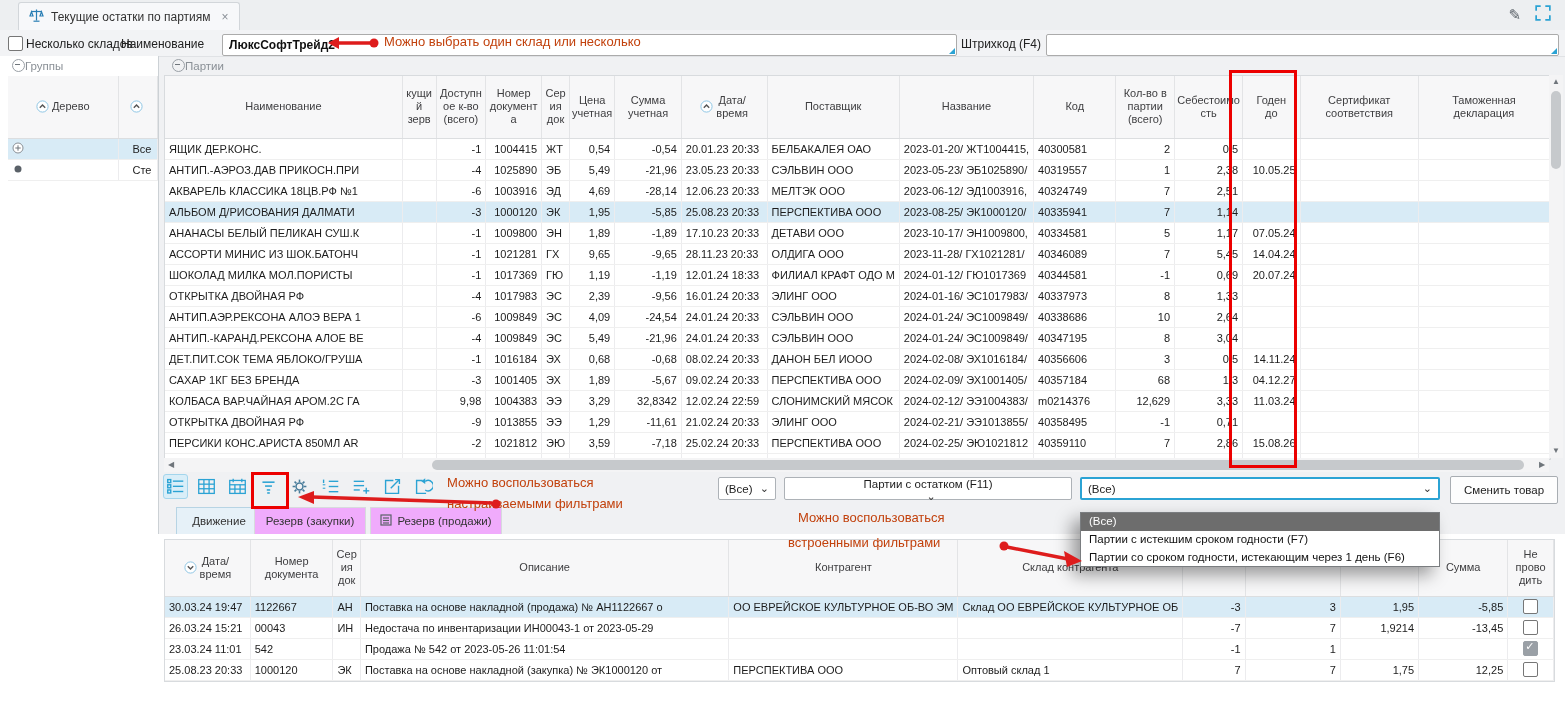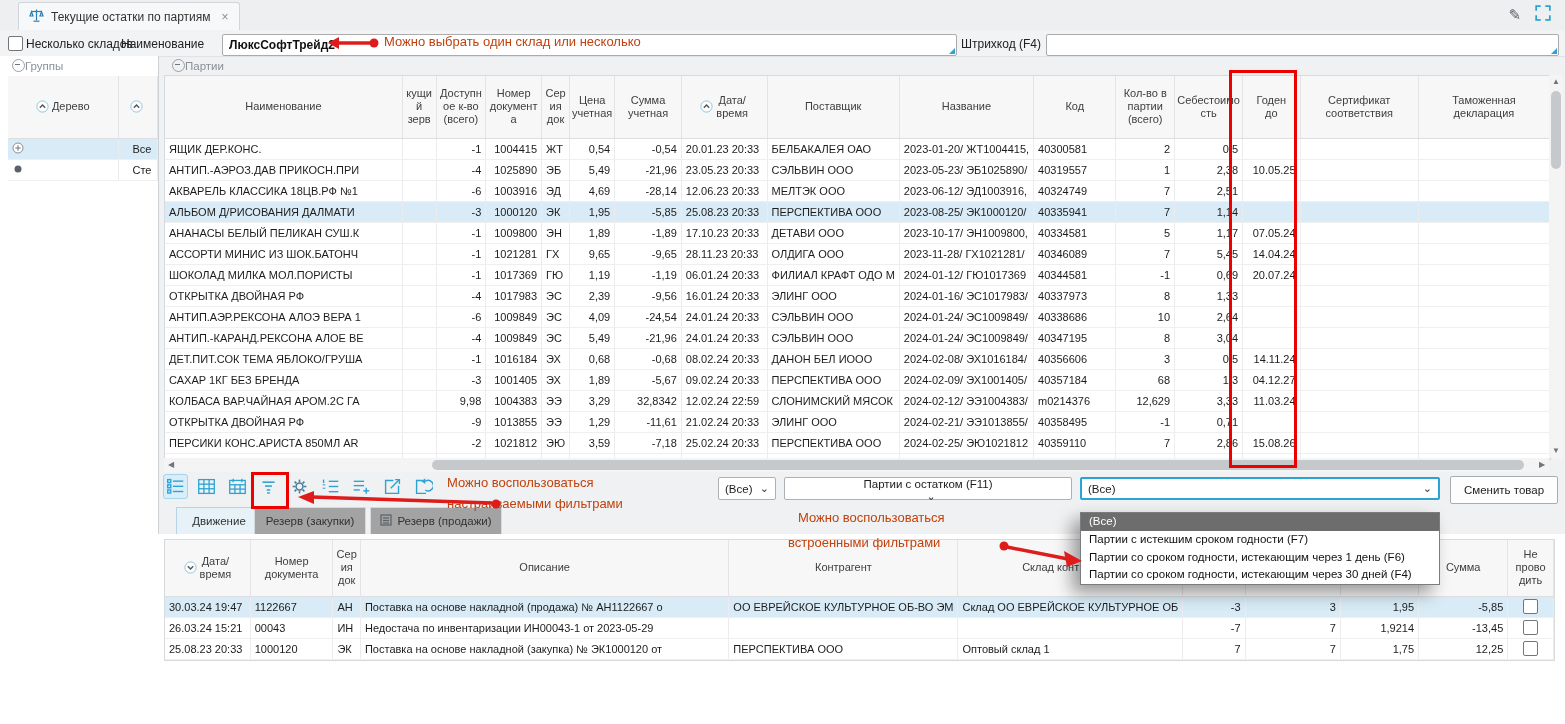--- a/index.html
+++ b/index.html
@@ -58,21 +58,21 @@
   .tbtn{width:25px;height:25px;display:flex;align-items:center;justify-content:center;border-radius:3px;}
   .tbtn.active{background:#d9eef8;border:1px solid #a3d5ec;box-sizing:border-box;}
   .select{position:absolute;height:23px;background:#fff;border:1px solid #adb2b7;border-radius:2px;display:flex;
           align-items:center;justify-content:space-between;font-size:11.5px;padding:0 6px;box-sizing:border-box;z-index:3;}
   .select .chev{color:#333;font-size:11px;margin-left:6px;}
   .select.focused{border:2px solid #2ba3d4;}
   .btn{position:absolute;height:26px;background:#fdfdfd;border:1px solid #a8adb2;border-radius:2px;font-size:11.5px;
        display:flex;align-items:center;justify-content:center;z-index:3;color:#222;}
   
   .btab{position:absolute;top:507px;height:27px;display:flex;align-items:center;justify-content:center;gap:5px;
-        font-size:11.5px;background:#a3a3a3;border:1px solid #d7dadd;border-bottom:none;color:#333;box-sizing:border-box;}
+        font-size:11.5px;background:#f0abfc;border:1px solid #d7dadd;border-bottom:none;color:#333;box-sizing:border-box;}
   .btab.active{background:#e6f1f8;border-color:#b7d4e4;margin-left:12px;}
   
   .dropdown{position:absolute;left:1080px;top:512px;width:358px;background:#fff;border:1px solid #7a7d80;z-index:20;
             box-shadow:-8px 8px 16px rgba(0,0,0,.38);font-size:11.5px;}
   .dropdown .item{height:17.8px;line-height:17.8px;padding:0 8px;white-space:nowrap;overflow:hidden;color:#111;}
   .dropdown .item.sel{background:#6d6d6d;color:#fff;}
   .sorti{flex:0 0 auto;}
 </style>
 </head>
 <body>
@@ -420,21 +420,21 @@
             <td class=""></td>
           </tr>
           <tr>
             <td class="">ШОКОЛАД МИЛКА МОЛ.ПОРИСТЫ</td>
             <td class="r"></td>
             <td class="r">-1</td>
             <td class="r">1017369</td>
             <td class="">ГЮ</td>
             <td class="r">1,19</td>
             <td class="r">-1,19</td>
-            <td class="">06.01.24 20:33</td>
+            <td class="">12.01.24 18:33</td>
             <td class="">ФИЛИАЛ КРАФТ ОДО М</td>
             <td class="">2024-01-12/ ГЮ1017369</td>
             <td class="">40344581</td>
             <td class="r">-1</td>
             <td class="r">0,69</td>
             <td class="r">20.07.24</td>
             <td class=""></td>
             <td class=""></td>
           </tr>
           <tr>
@@ -872,20 +872,33 @@
             <td class="">Недостача по инвентаризации ИН00043-1 от 2023-05-29</td>
             <td class=""></td>
             <td class=""></td>
             <td class="r">-7</td>
             <td class="r">7</td>
             <td class="r">1,9214</td>
             <td class="r">-13,45</td>
             <td class="c"><span class="cbx"></span></td>
           </tr>
           <tr>
+            <td class="">23.03.24 11:01</td>
+            <td class="">542</td>
+            <td class=""></td>
+            <td class="">Продажа № 542 от 2023-05-26 11:01:54</td>
+            <td class=""></td>
+            <td class=""></td>
+            <td class="r">-1</td>
+            <td class="r">1</td>
+            <td class="r"></td>
+            <td class="r"></td>
+            <td class="c"><span class="cbx checked"></span></td>
+          </tr>
+          <tr>
             <td class="">25.08.23 20:33</td>
             <td class="">1000120</td>
             <td class="">ЭК</td>
             <td class="">Поставка на основе накладной (закупка) № ЭК1000120 от</td>
             <td class="">ПЕРСПЕКТИВА ООО</td>
             <td class="">Оптовый склад 1</td>
             <td class="r">7</td>
             <td class="r">7</td>
             <td class="r">1,75</td>
             <td class="r">12,25</td>
@@ -900,16 +913,15 @@
   <svg class="ann-svg" style="left:996px;top:538px;z-index:21;" width="90" height="30">
     <circle cx="8" cy="8" r="4.5" fill="#de1c1c"></circle>
     <line x1="11" y1="9" x2="72" y2="21" stroke="#de1c1c" stroke-width="3.5"></line>
     <polygon points="68,13 71,29 86,23" fill="#de1c1c"></polygon>
   </svg>
 
   <div class="dropdown">
     <div class="item sel">(Все)</div>
     <div class="item">Партии с истекшим сроком годности (F7)</div>
     <div class="item">Партии со сроком годности, истекающим через 1 день (F6)</div>
-    <div class="item">Партии со сроком годности, истекающим через 30 дней (F4)</div>
   </div>
 
 </div>
 
 </body></html>

